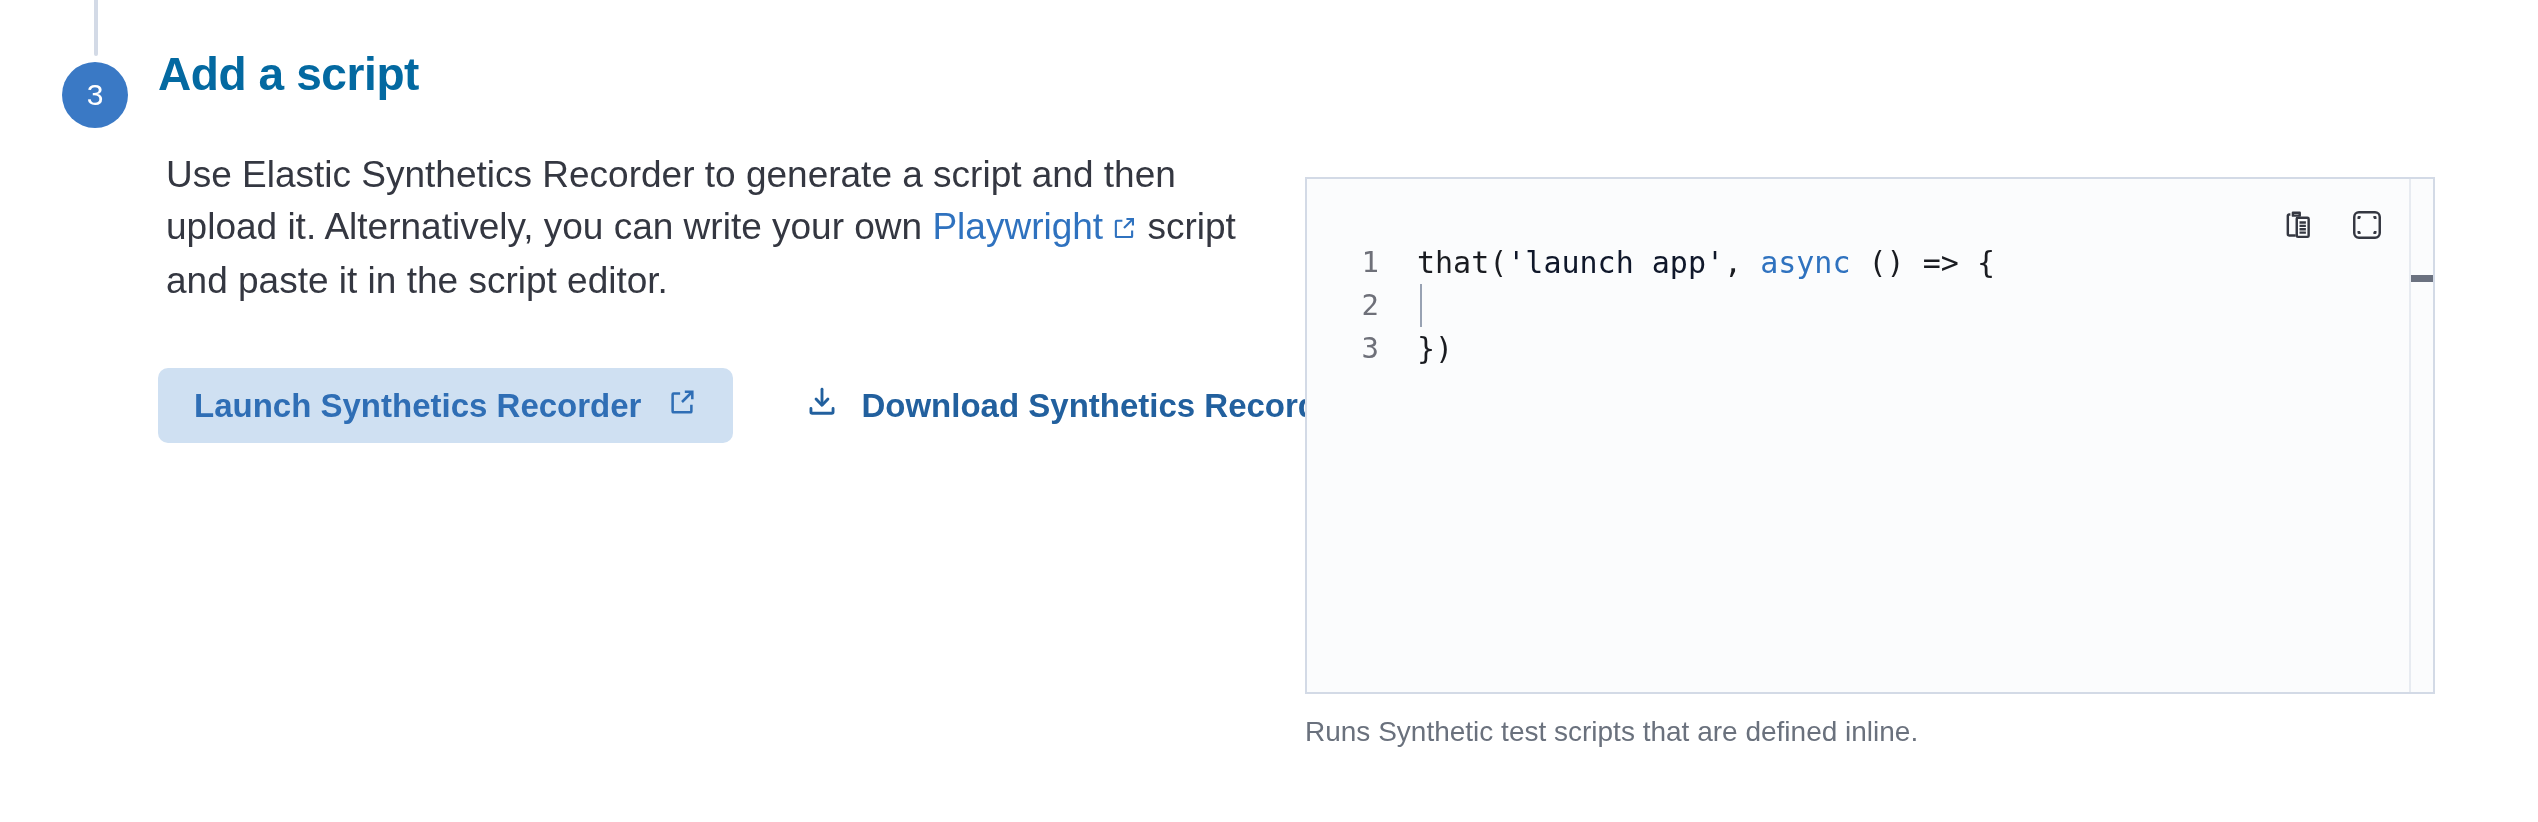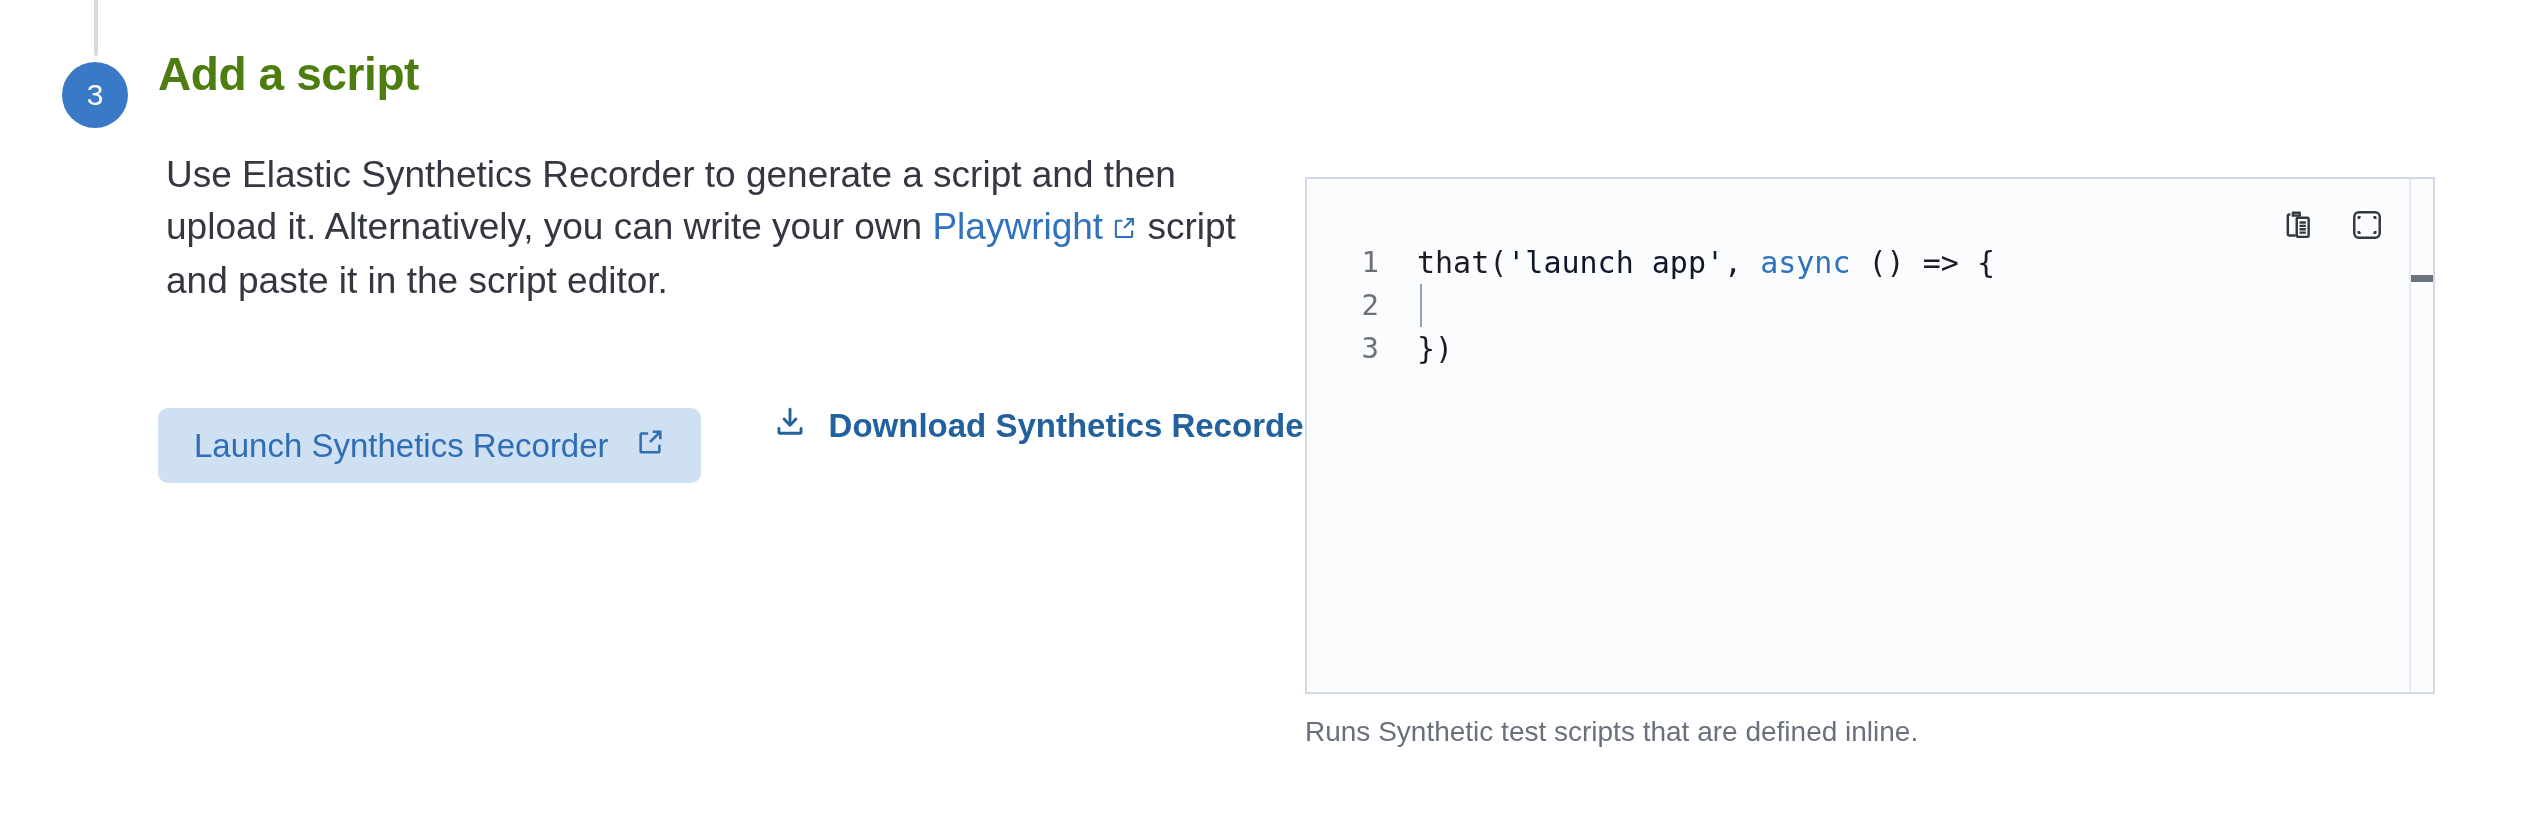--- a/index.html
+++ b/index.html
@@ -46,21 +46,21 @@
   
   .left-col {
     position: absolute;
     left: 158px;
     top: 48px;
     width: 1110px;
   }
   .page-title {
     font-size: 46px;
     font-weight: 700;
-    color: #4d7c0f;
+    color: #0369a1;
     letter-spacing: -0.4px;
     margin: 0 0 48px 0;
     line-height: 1.15;
   }
   .desc {
     font-size: 37px;
     line-height: 52px;
     color: #343741;
     margin: 8px;
     width: 1105px;
@@ -84,29 +84,28 @@
     display: flex;
     align-items: center;
   }
   .btn-primary {
     background: #cfe0f2;
     color: #2f6eb5;
     border: none;
     border-radius: 10px;
     font-family: "Liberation Sans", sans-serif;
     font-size: 33px;
-    font-weight: 400;
+    font-weight: 700;
     padding: 0 36px;
     height: 75px;
     display: flex;
     align-items: center;
     gap: 26px;
     cursor: pointer;
     white-space: nowrap;
-    margin-top: 40px;
   }
   .btn-link {
     background: transparent;
     border: none;
     color: #22609e;
     font-family: "Liberation Sans", sans-serif;
     font-size: 33px;
     font-weight: 700;
     display: flex;
     align-items: center;

